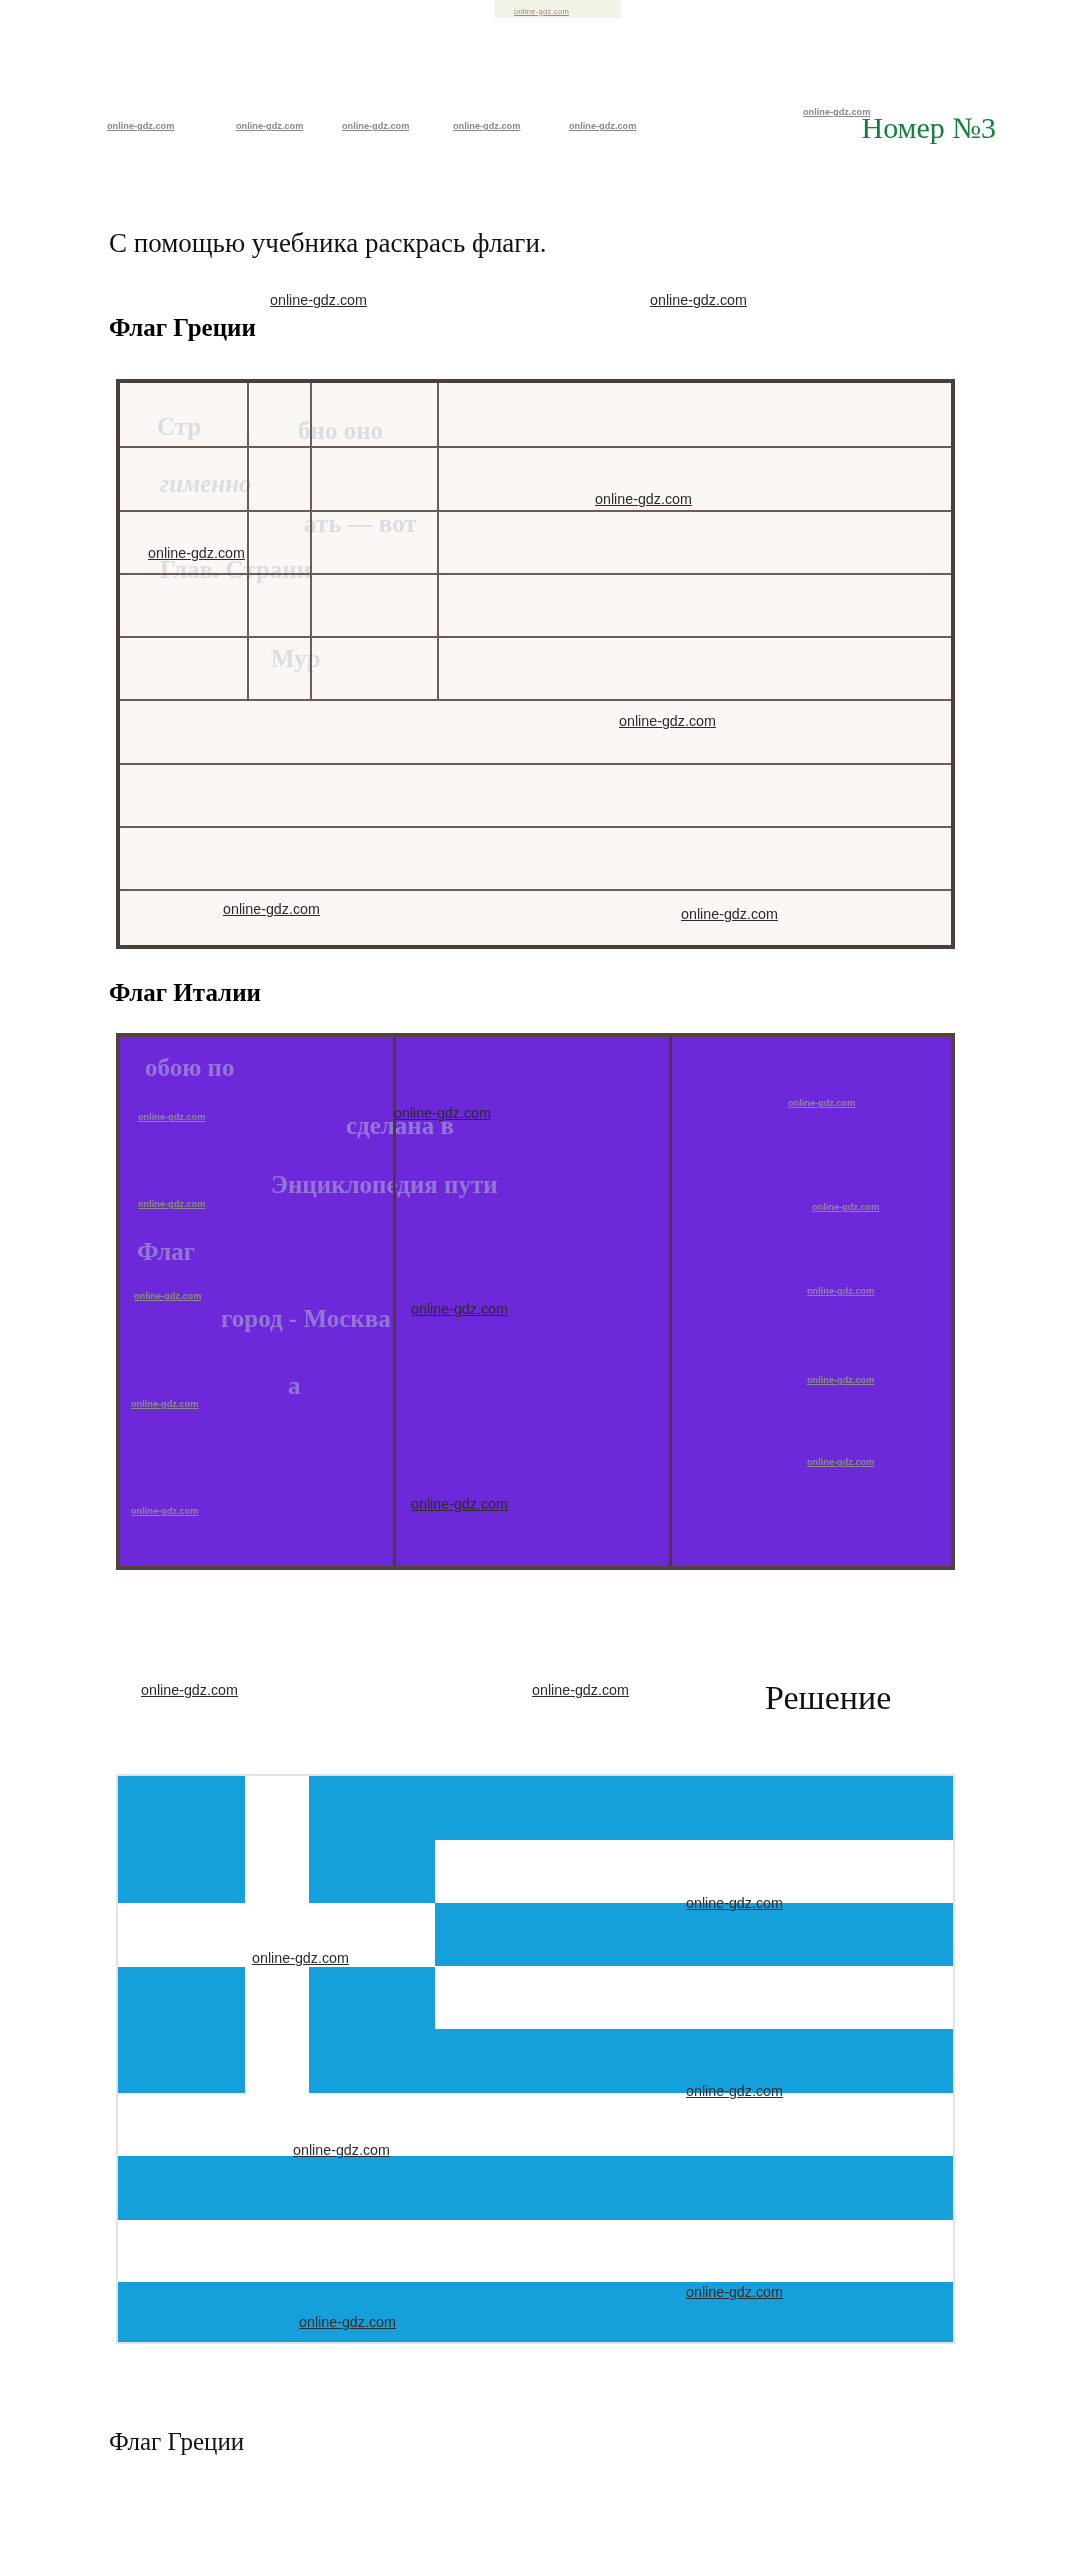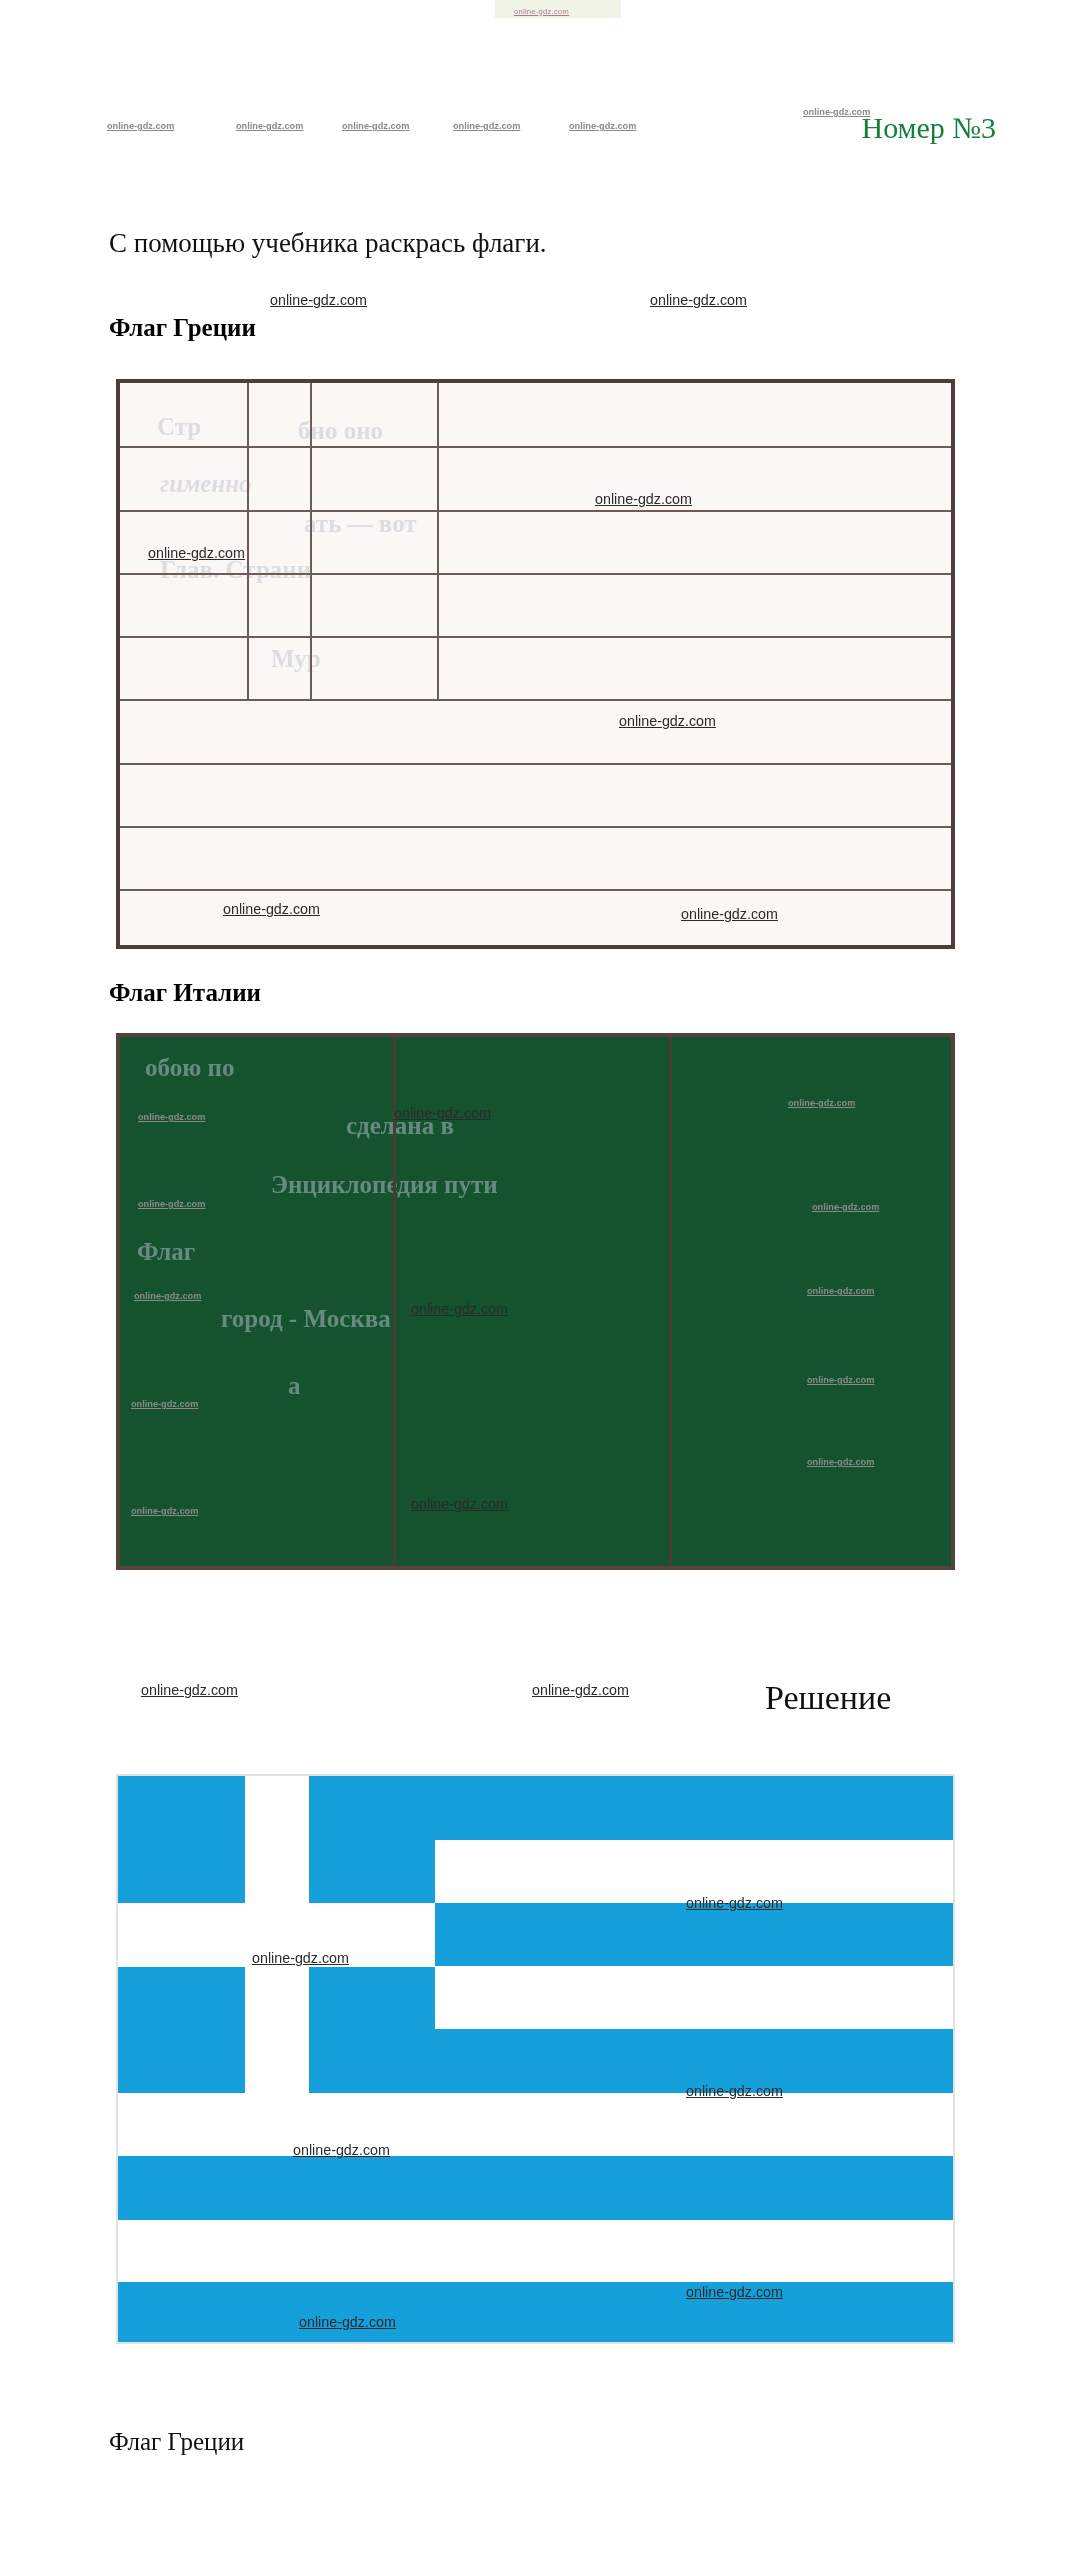--- a/index.html
+++ b/index.html
@@ -136,21 +136,21 @@
     font-size: 25px;
     opacity: .55;
     white-space: nowrap;
   }
 
   #flag-italy-outline {
     left: 116px;
     top: 1033px;
     width: 839px;
     height: 537px;
-    background: #14532d;
+    background: #6d28d9;
     border: 4.2px solid #55423c;
     overflow: hidden;
   }
   #flag-italy-outline .band-line {
     position: absolute;
     top: 0;
     height: 100%;
     width: 2.5px;
     background: #4c3b35;
   }

